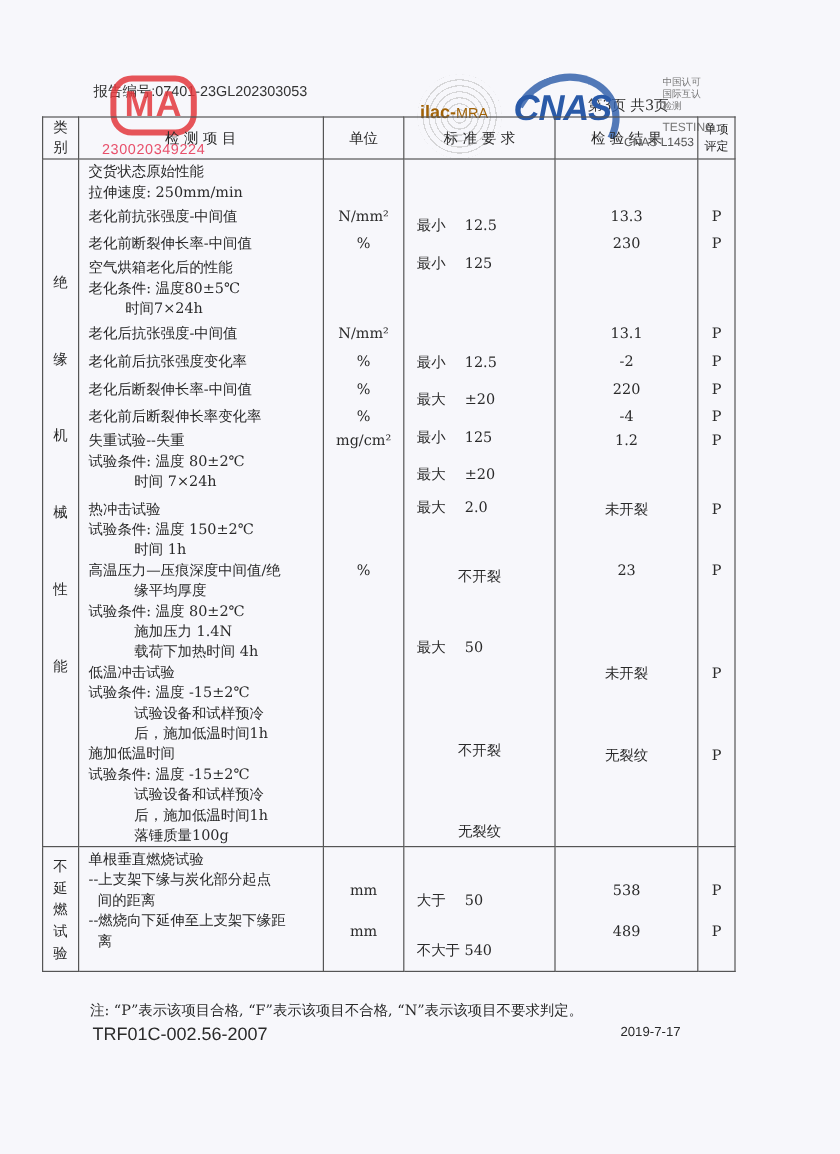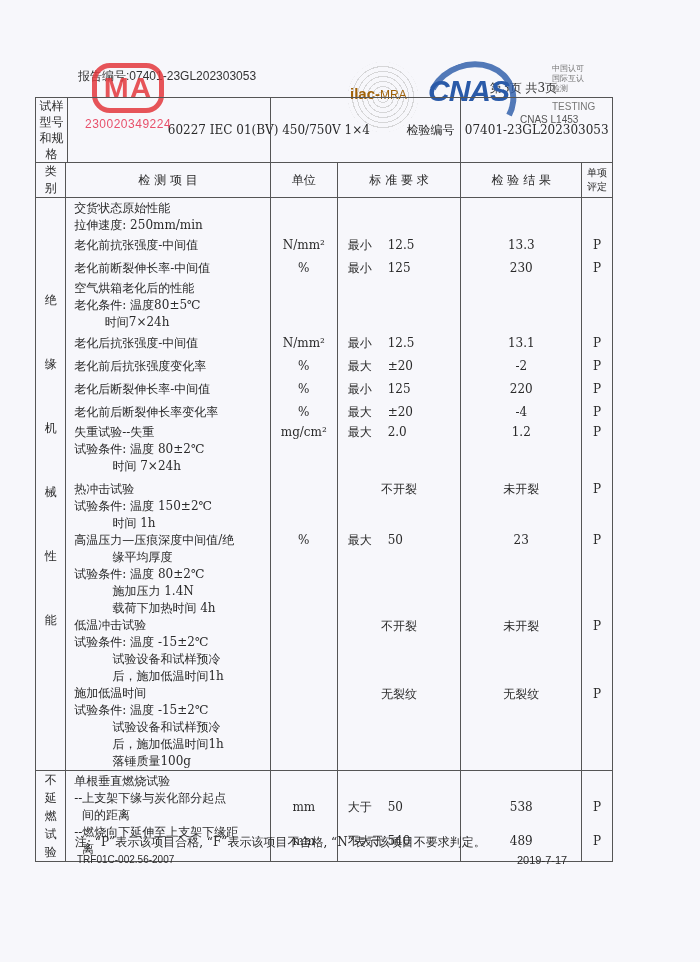--- a/index.html
+++ b/index.html
@@ -29,26 +29,26 @@
   .hdr td{text-align:center;}
   .c-cat{width:30px;text-align:center;}
   .c-item{width:197px;}
   .c-unit{width:68px;text-align:center;}
   .c-std{width:128px;}
   .c-res{width:124px;text-align:center;}
   .c-ver{width:31px;text-align:center;}
   .line{height:17px;line-height:17px;white-space:nowrap;}
   .item-cell{padding-left:8px !important;vertical-align:top !important;padding-top:2px !important;}
   .col-cell{vertical-align:top !important;padding-top:2px !important;}
-  .std-line{padding-left:10px;}
+  .std-line{padding-left:10px;margin-top:8px;}
   .std-line .q{display:inline-block;width:40px;}
   .cat-char{display:block;height:64px;line-height:64px;}
   .cat2 .cat-char{height:18px;line-height:18px;}
   .footnote{left:75px;top:834px;font-size:12px;}
-  .form-no{left:77px;top:854px;font-family:"Liberation Sans",sans-serif;font-size:10px;}
+  .form-no{left:77px;top:854px;font-family:"Liberation Sans",sans-serif;font-size:15px;}
   .date{left:517px;top:854px;font-family:"Liberation Sans",sans-serif;font-size:11px;}
   .spec-label{line-height:16px;text-align:center;font-size:12px;}
 </style>
 </head>
 <body>
 
 <div class="abs report-no">
   <span>报告编号:</span><span>07401-23GL202303053</span>
 </div>
 <div class="abs page-no">第3页 共3页</div>
@@ -60,41 +60,20 @@
 <div class="abs cnas">CNAS</div>
 <div class="abs cnas-small">
   <div>中国认可</div>
   <div>国际互认</div>
   <div>检测</div>
   <div style="margin-top:8px;font-size:10px">TESTING</div>
 </div>
 
 <table class="main">
   <tbody>
-      <tr style="height:36px">
-    <td colspan="2" style="position:relative">
-      <table style="width:100%;border-collapse:collapse">
-            <tbody>
-              <tr>
-        <td style="border:none;border-right:1.2px solid #555;width:88px">
-          <div class="spec-label">试样型号</div>
-          <div class="spec-label">和规格</div>
-        </td>
-        <td style="border:none;text-align:right;padding-right:0">
-          <span style="position:relative;left:100px;white-space:nowrap">60227 IEC 01(BV) 450/750V 1×4</span>
-        </td>
-      </tr>
-            </tbody>
-          </table>
-    </td>
-    <td colspan="2" style="border-left:none">
-      <div style="text-align:right;padding-right:6px">检验编号</div>
-    </td>
-    <td colspan="2" style="text-align:center">07401-23GL202303053</td>
-  </tr>
   <tr class="hdr" style="height:34px">
     <td class="c-cat">
       <div>类</div>
       <div>别</div>
     </td>
     <td class="c-item">检 测 项 目</td>
     <td class="c-unit">单位</td>
     <td class="c-std" style="text-align:center">标 准 要 求</td>
     <td class="c-res">检 验 结 果</td>
     <td class="c-ver" style="font-size:10px">

